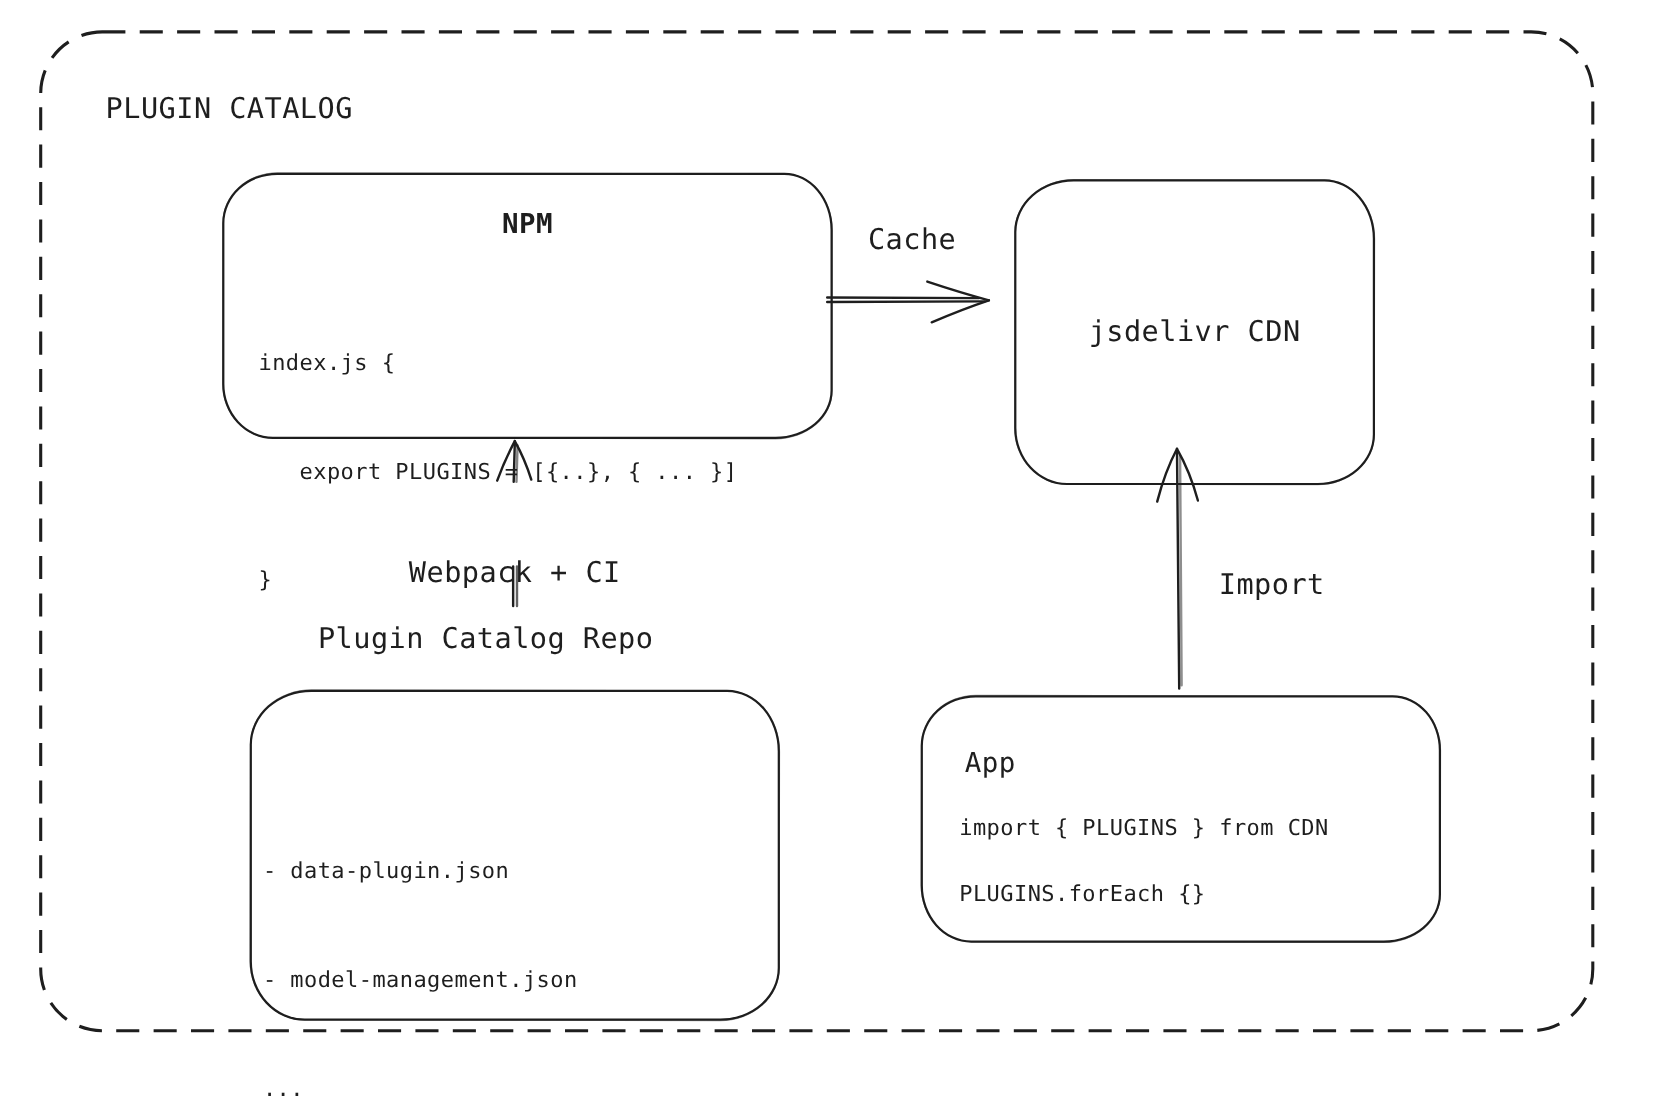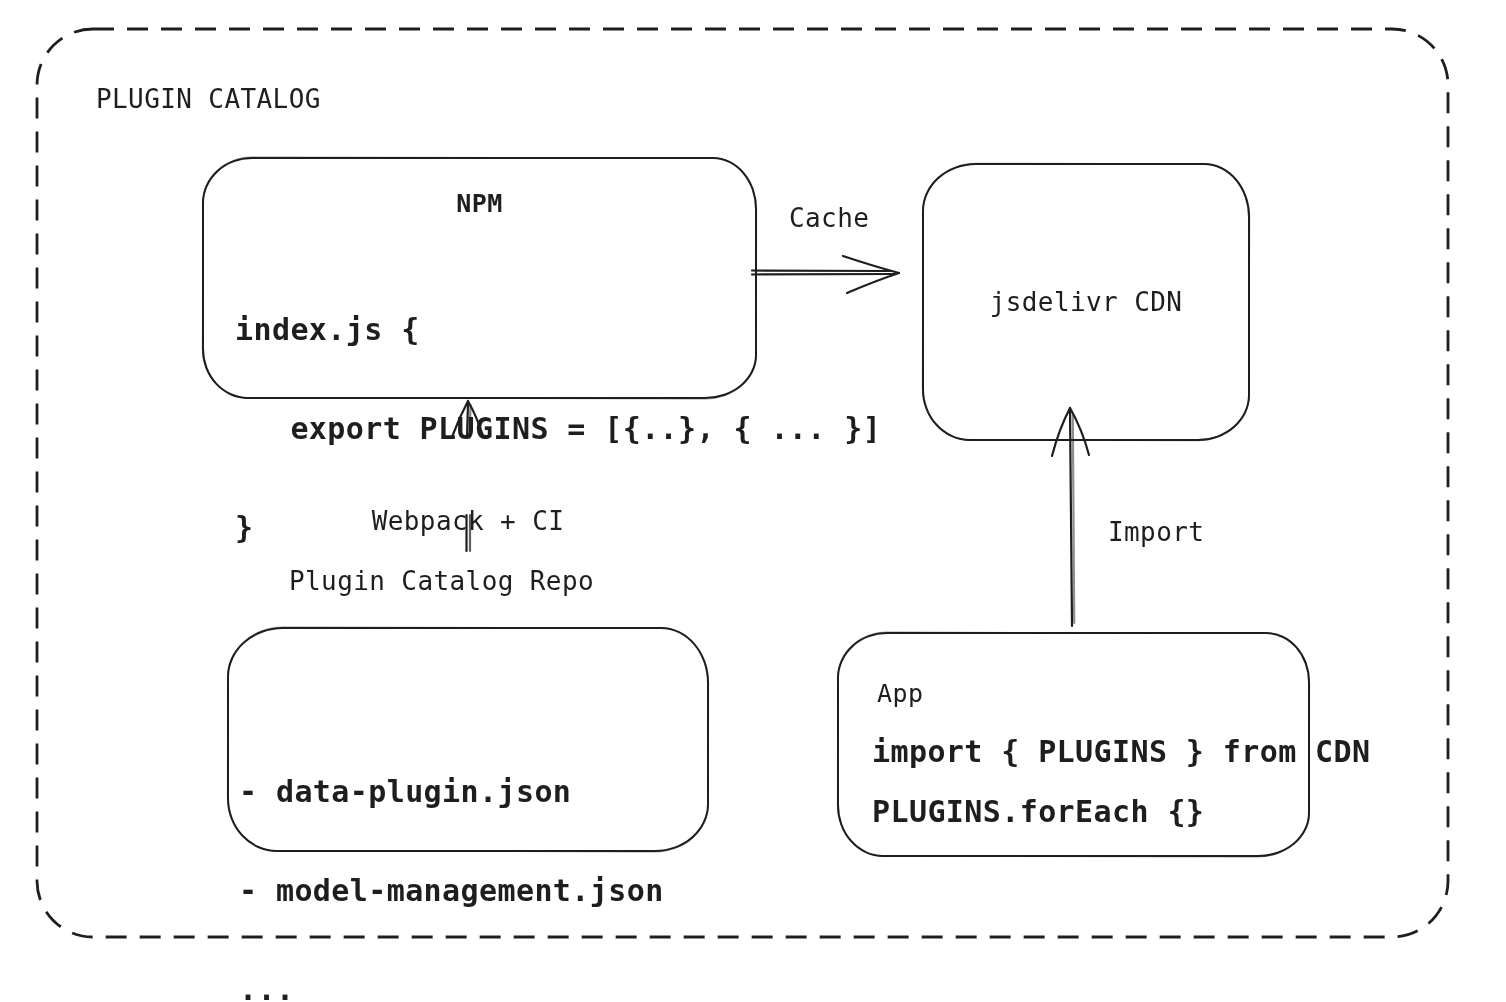--- a/index.html
+++ b/index.html
@@ -20,27 +20,27 @@
     content:""; position:absolute; inset:-2px;
     border:1.1px solid rgba(30,30,30,.45);
     border-radius:inherit; transform:rotate(.12deg);
     pointer-events:none;
   }
   .npm-box   { left:190px; top:157px; width:555px; height:242px;
                border-radius:50px 44px 52px 46px / 46px 52px 44px 50px; }
   .cdn-box   { left:910px; top:163px; width:328px; height:278px;
                border-radius:54px 46px 52px 48px / 48px 54px 46px 52px;
                display:flex; align-items:center; justify-content:center; }
-  .repo-box  { left:215px; top:627px; width:482px; height:225px;
+  .repo-box  { left:215px; top:627px; width:482px; height:301px;
                border-radius:56px 48px 54px 50px / 50px 56px 48px 54px; }
   .app-box   { left:825px; top:632px; width:473px; height:225px;
                border-radius:50px 44px 52px 46px / 46px 50px 44px 52px; }
   .box-title-center { position:absolute; left:0; right:0; top:30px; text-align:center;
                font-size:25px; font-weight:600; letter-spacing:.4px; }
-  .code-block { position:absolute; font-size:30px; font-weight:700; line-height:33px;
+  .code-block { position:absolute; font-size:20px; font-weight:400; line-height:33px;
                white-space:pre; letter-spacing:.4px; }
   .center-label { text-align:center; }
 </style>
 </head>
 <body>
 
 <div class="canvas">
 
   <svg class="layer" width="1506" height="1002" viewBox="0 0 1506 1002">
 

